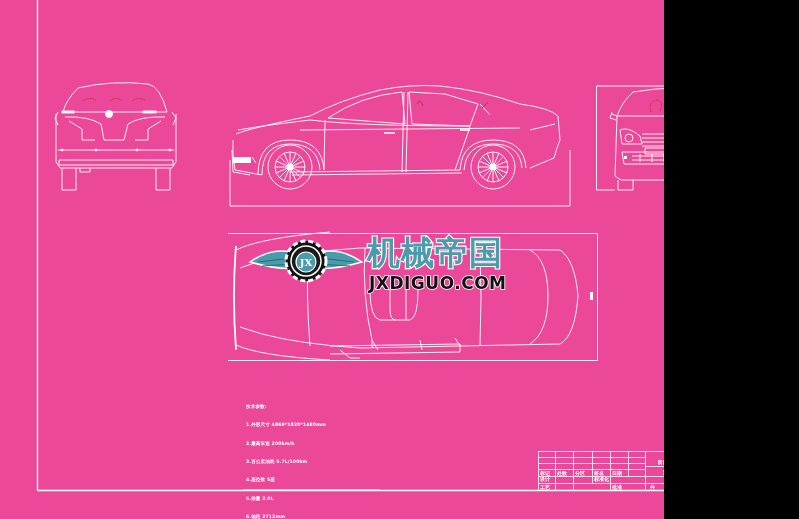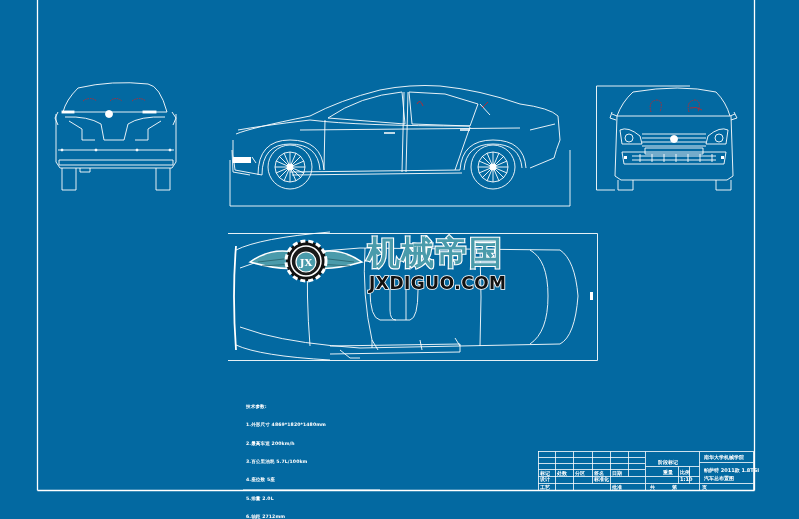--- a/index.html
+++ b/index.html
@@ -1,16 +1,16 @@
 <!DOCTYPE html>
 <html><head>
 <meta charset="utf-8">
 <style>
   html,body{margin:0;padding:0;background:#000;}
-  #canvas{position:relative;width:799px;height:519px;background:#0369a1;overflow:hidden;font-family:"DejaVu Sans",sans-serif;}
+  #canvas{position:relative;width:664px;height:519px;background:#ec4899;overflow:hidden;font-family:"DejaVu Sans",sans-serif;}
   svg.layer{position:absolute;left:0;top:0;}
   .notes{position:absolute;left:246px;top:392px;color:#fff;font-size:4.6px;line-height:6.1px;white-space:pre;font-weight:bold;letter-spacing:0.1px;}
   .notes div{height:6.1px;}
   .tb-text{fill:#fff;font-size:5px;font-weight:bold;font-family:"DejaVu Sans",sans-serif;}
   .wm-cn{font-family:"DejaVu Sans",sans-serif;font-weight:bold;}
 </style>
 </head>
 <body>
 
 <div id="canvas">

